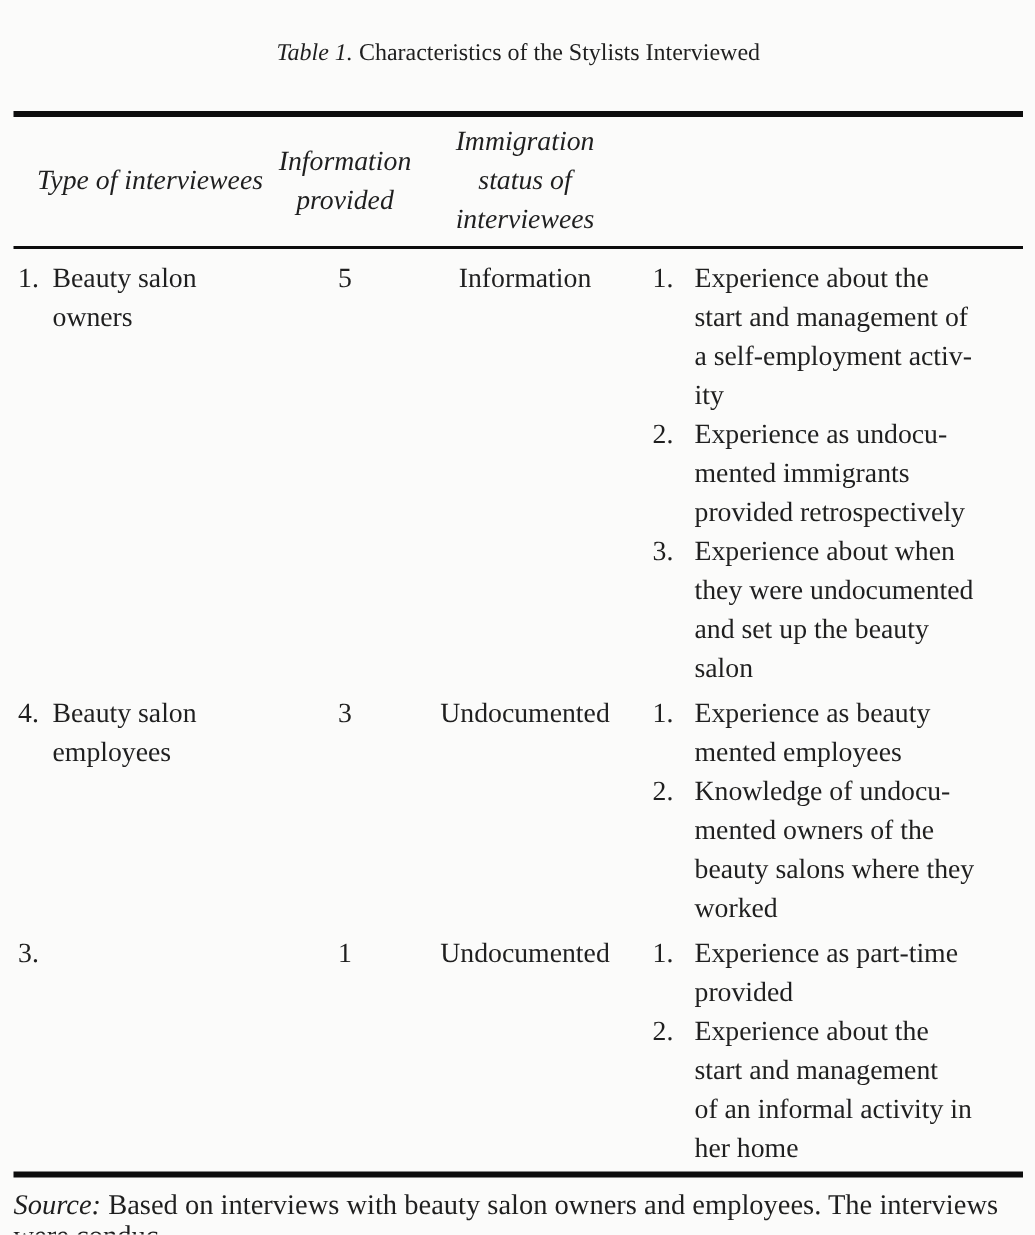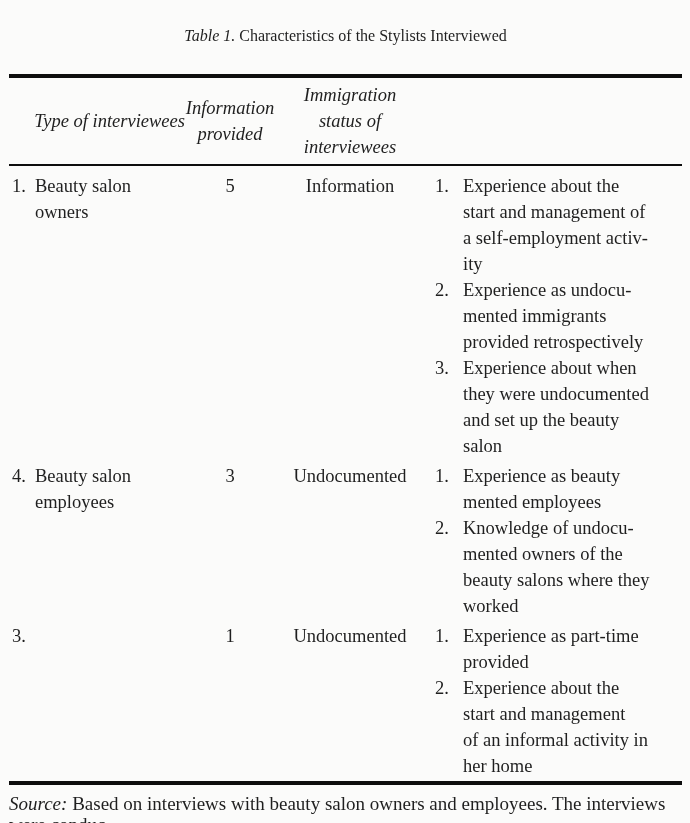--- a/index.html
+++ b/index.html
@@ -29,21 +29,21 @@
     grid-template-columns: 176px 90px 150px 257px;
   }
   .thead {
     height: 86px;
     align-items: center;
     font-style: italic;
     font-size: 18.5px;
     line-height: 26px;
   }
   .th { white-space: pre-line; }
-  .th.c1 { padding-left: 6px; text-align: right; }
+  .th.c1 { padding-left: 6px; text-align: center; }
   .th.c2, .th.c3, .th.c4 { text-align: center; }
   .tbody { padding-top: 7px; }
   .row {
     font-size: 18.5px;
     line-height: 26px;
     align-items: start;
   }
   .row + .row { margin-top: 4px; }
   .td.c2, .td.c3 { text-align: center; }
   .td.c1 { padding-left: 3px; }

